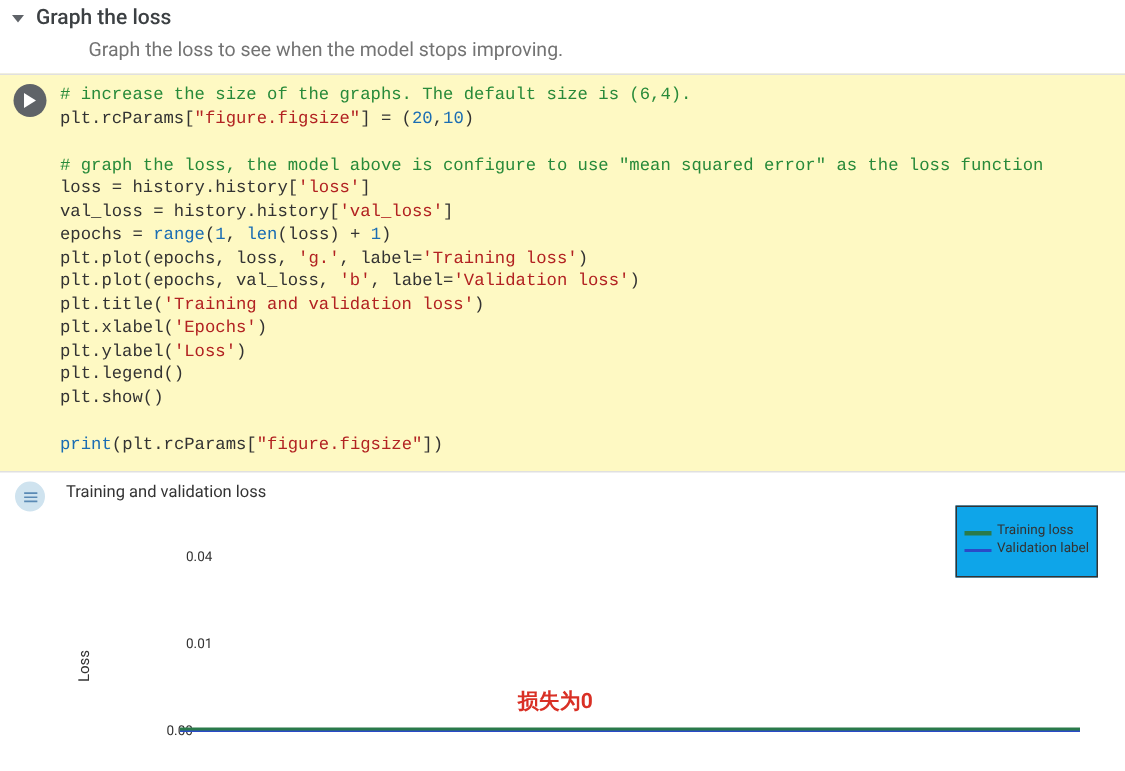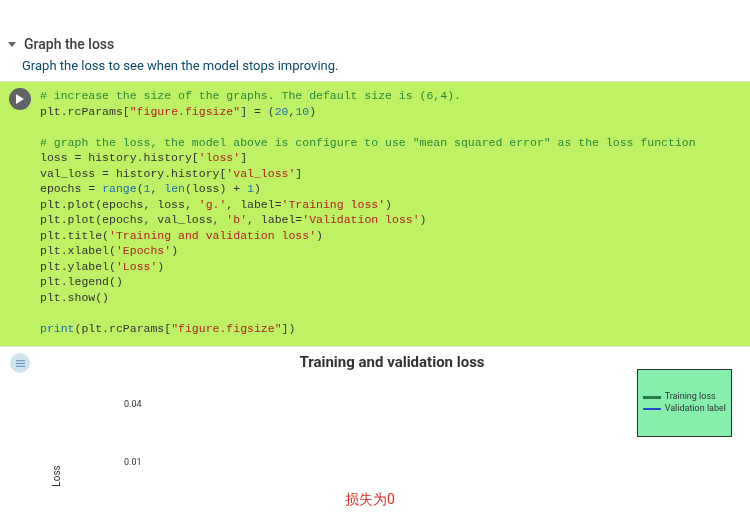--- a/index.html
+++ b/index.html
@@ -1,45 +1,45 @@
 <!DOCTYPE html>
 <html><head>
 <meta charset="utf-8">
 <style>
   * { box-sizing: border-box; }
   body { margin: 0; font-family: -apple-system, BlinkMacSystemFont, "Segoe UI", Roboto, sans-serif; font-size: 13px; color: #333; background: #fff; }
-  .cell-header { display: flex; align-items: center; padding: 4px 8px; margin-top: 32px; }
+  .cell-header { display: flex; align-items: center; padding: 4px 8px; }
   .arrow { width: 0; height: 0; border-top: 5px solid #5f6368; border-left: 4px solid transparent; border-right: 4px solid transparent; margin-right: 8px; cursor: pointer; }
   .section-title { font-size: 14px; color: #3c4043; font-weight: 500; }
-  .section-desc { padding: 2px 22px 8px; color: #0c4a6e; font-size: 13px; }
-  .code-cell { display: flex; background: #bef264; border-top: 1px solid #e0e0e0; }
+  .section-desc { padding: 2px 22px 8px; color: #737373; font-size: 13px; margin-left: 37px; }
+  .code-cell { display: flex; background: #fef9c3; border-top: 1px solid #e0e0e0; }
   .gutter { width: 40px; padding-top: 6px; display: flex; justify-content: center; }
   .run-btn { width: 22px; height: 22px; border-radius: 50%; background: #5f6368; display: flex; align-items: center; justify-content: center; cursor: pointer; }
   .run-btn svg { width: 10px; height: 10px; fill: #fff; }
   .code-area { flex: 1; padding: 6px 8px 10px 0; font-family: "Courier New", monospace; font-size: 11.5px; line-height: 1.35; color: #333; white-space: pre; }
   .c-comment { color: #288a3a; }
   .c-str { color: #b22222; }
   .c-num { color: #1a6db3; }
   .c-kw { color: #1a6db3; }
   .output-cell { display: flex; border-top: 1px solid #e0e0e0; }
   .out-gutter { width: 40px; padding-top: 6px; display: flex; justify-content: center; }
   .out-icon { width: 20px; height: 20px; border-radius: 50%; background: #cfe3ef; display: flex; align-items: center; justify-content: center; }
   .out-icon svg { width: 11px; height: 11px; fill: #5a8ab5; }
   .chart-wrap { flex: 1; padding: 4px 10px 6px 4px; position: relative; }
   .chart { position: relative; height: 250px; }
-  .chart-title { text-align: center; font-size: 15px; color: #333; padding: 2px 0 4px; font-weight: bold; }
-  .legend { position: absolute; top: 18px; right: 8px; background: #86efac; border: 1px solid #333; font-size: 9px; padding: 21px 5px; }
+  .chart-title { font-size: 11px; color: #333; padding: 2px 0 4px; }
+  .legend { position: absolute; top: 18px; right: 8px; background: #0ea5e9; border: 1px solid #333; font-size: 9px; padding: 11px 5px; }
   .legend-row { display: flex; align-items: center; gap: 4px; line-height: 1.3; }
   .legend-sw { width: 18px; height: 2px; }
   .plot-area { position: absolute; left: 64px; right: 8px; top: 18px; bottom: 0; }
   .ylabel { position: absolute; left: 2px; top: 50%; transform: translateY(-50%) rotate(-90deg); font-size: 10px; color: #333; }
   .tick { position: absolute; font-size: 9px; color: #333; padding-left: 40px; }
   .line-train { position: absolute; height: 2px; background: #2a7a4a; }
   .line-val { position: absolute; height: 1.5px; background: #2a4ac8; }
-  .annot-red { position: absolute; color: #d93025; font-size: 14px; font-weight: 400; }
+  .annot-red { position: absolute; color: #d93025; font-size: 14px; font-weight: 700; }
 </style>
 </head>
 <body>
 
 <div class="cell-header">
   <div class="arrow"></div>
   <div class="section-title">Graph the loss</div>
 </div>
 <div class="section-desc">Graph the loss to see when the model stops improving.</div>
 

